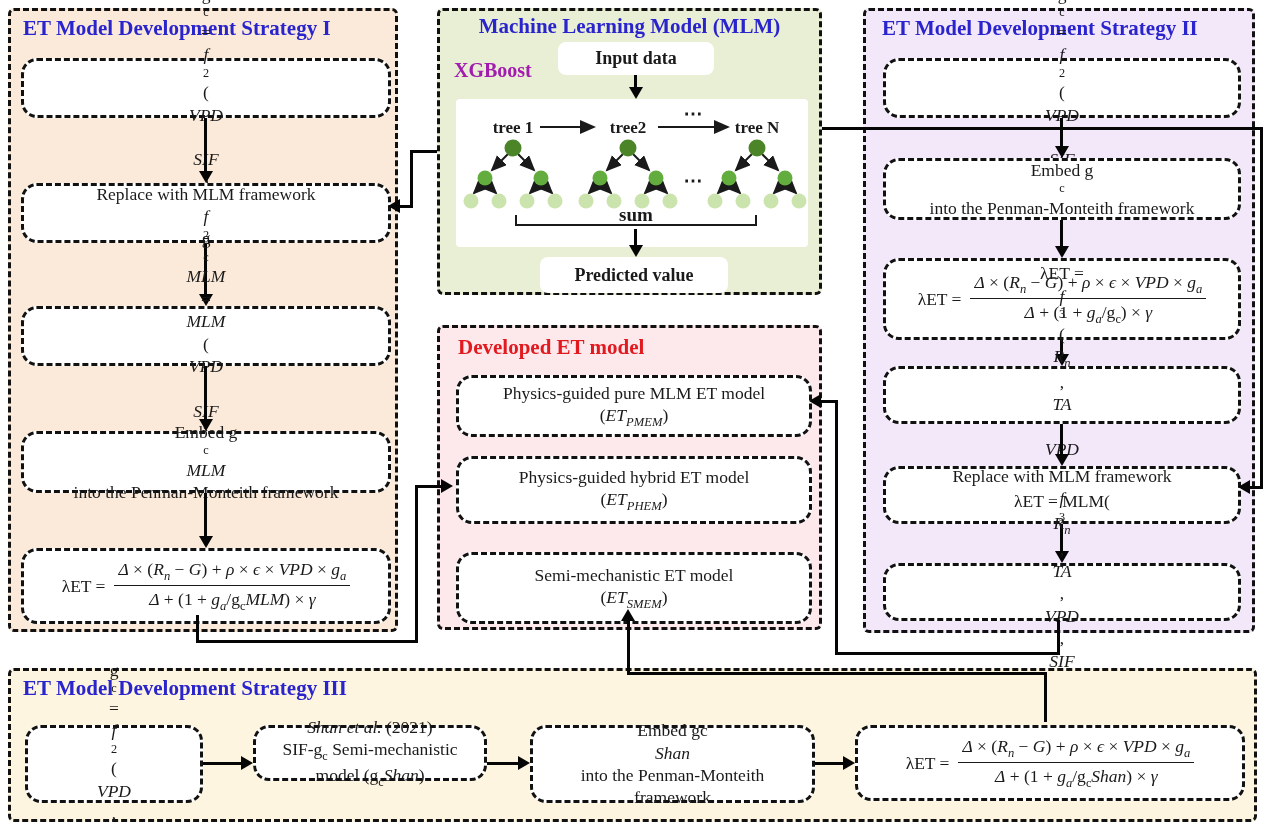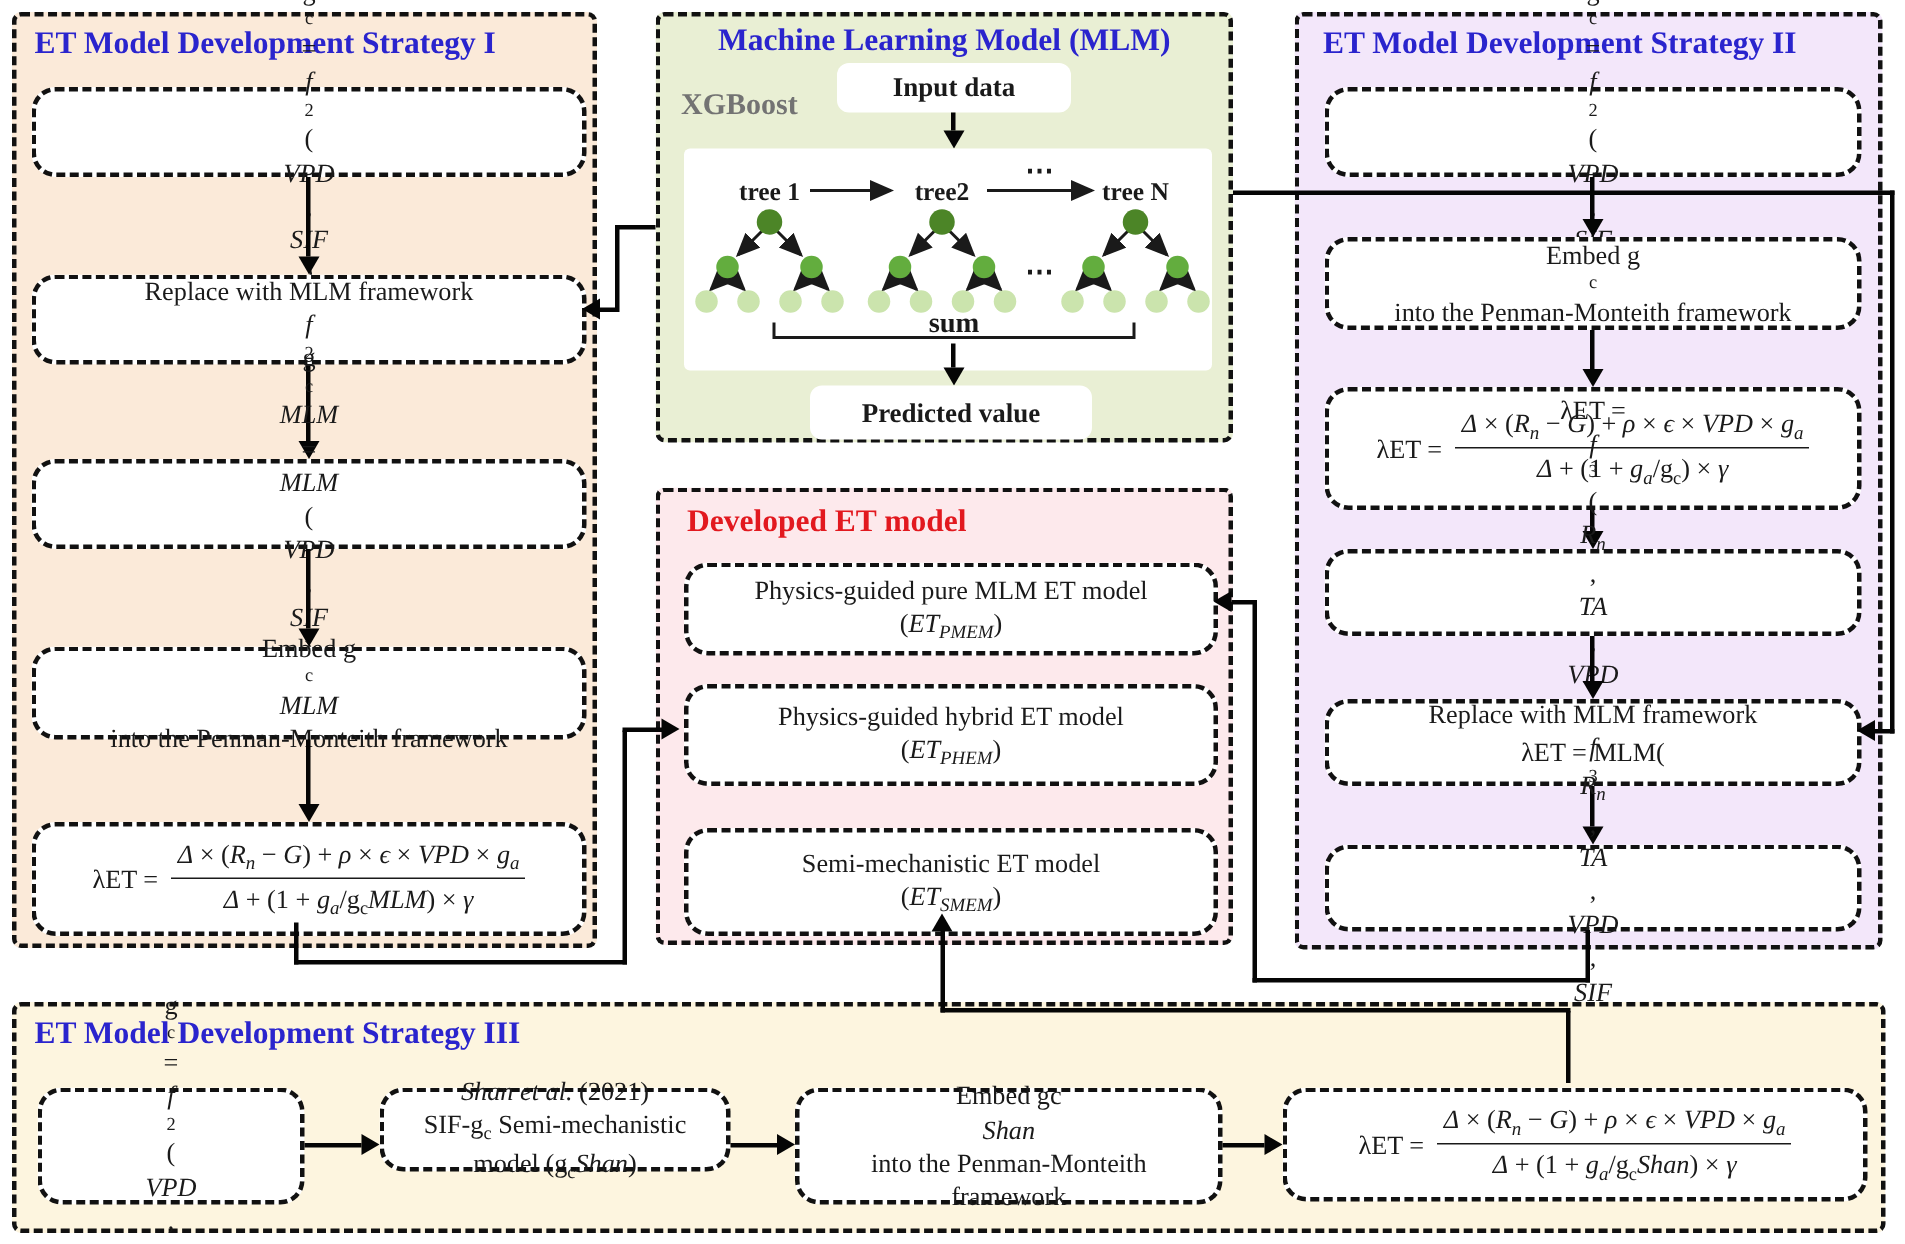--- a/index.html
+++ b/index.html
@@ -26,21 +26,21 @@
 
   .seg{position:absolute;background:#050505;}
   .segh{height:3px;}
   .segv{width:3px;}
   .ah{position:absolute;width:0;height:0;border-style:solid;}
   .ah-down{border-width:12px 7px 0 7px;border-color:#050505 transparent transparent transparent;}
   .ah-up{border-width:0 7px 12px 7px;border-color:transparent transparent #050505 transparent;}
   .ah-left{border-width:7px 12px 7px 0;border-color:transparent #050505 transparent transparent;}
   .ah-right{border-width:7px 0 7px 12px;border-color:transparent transparent transparent #050505;}
 
-  .xgb{position:absolute;font-weight:bold;font-size:20px;color:#737373;}
+  .xgb{position:absolute;font-weight:bold;font-size:20px;color:#a21caf;}
   #panel-s1{left:8px;top:8px;width:390px;height:624px;background:#fbead9;padding-left:36px;}
   #panel-mlm{left:437px;top:8px;width:385px;height:287px;background:#e9efd4;}
   #panel-s2{left:863px;top:8px;width:392px;height:625px;background:#f3e7fa;}
   #panel-dev{left:437px;top:325px;width:385px;height:305px;background:#fde9ec;}
   #panel-s3{left:8px;top:668px;width:1249px;height:154px;background:#fdf5df;}
   svg text{font-family:"Liberation Serif","DejaVu Serif",serif;}
 </style>
 </head>
 <body>
 

